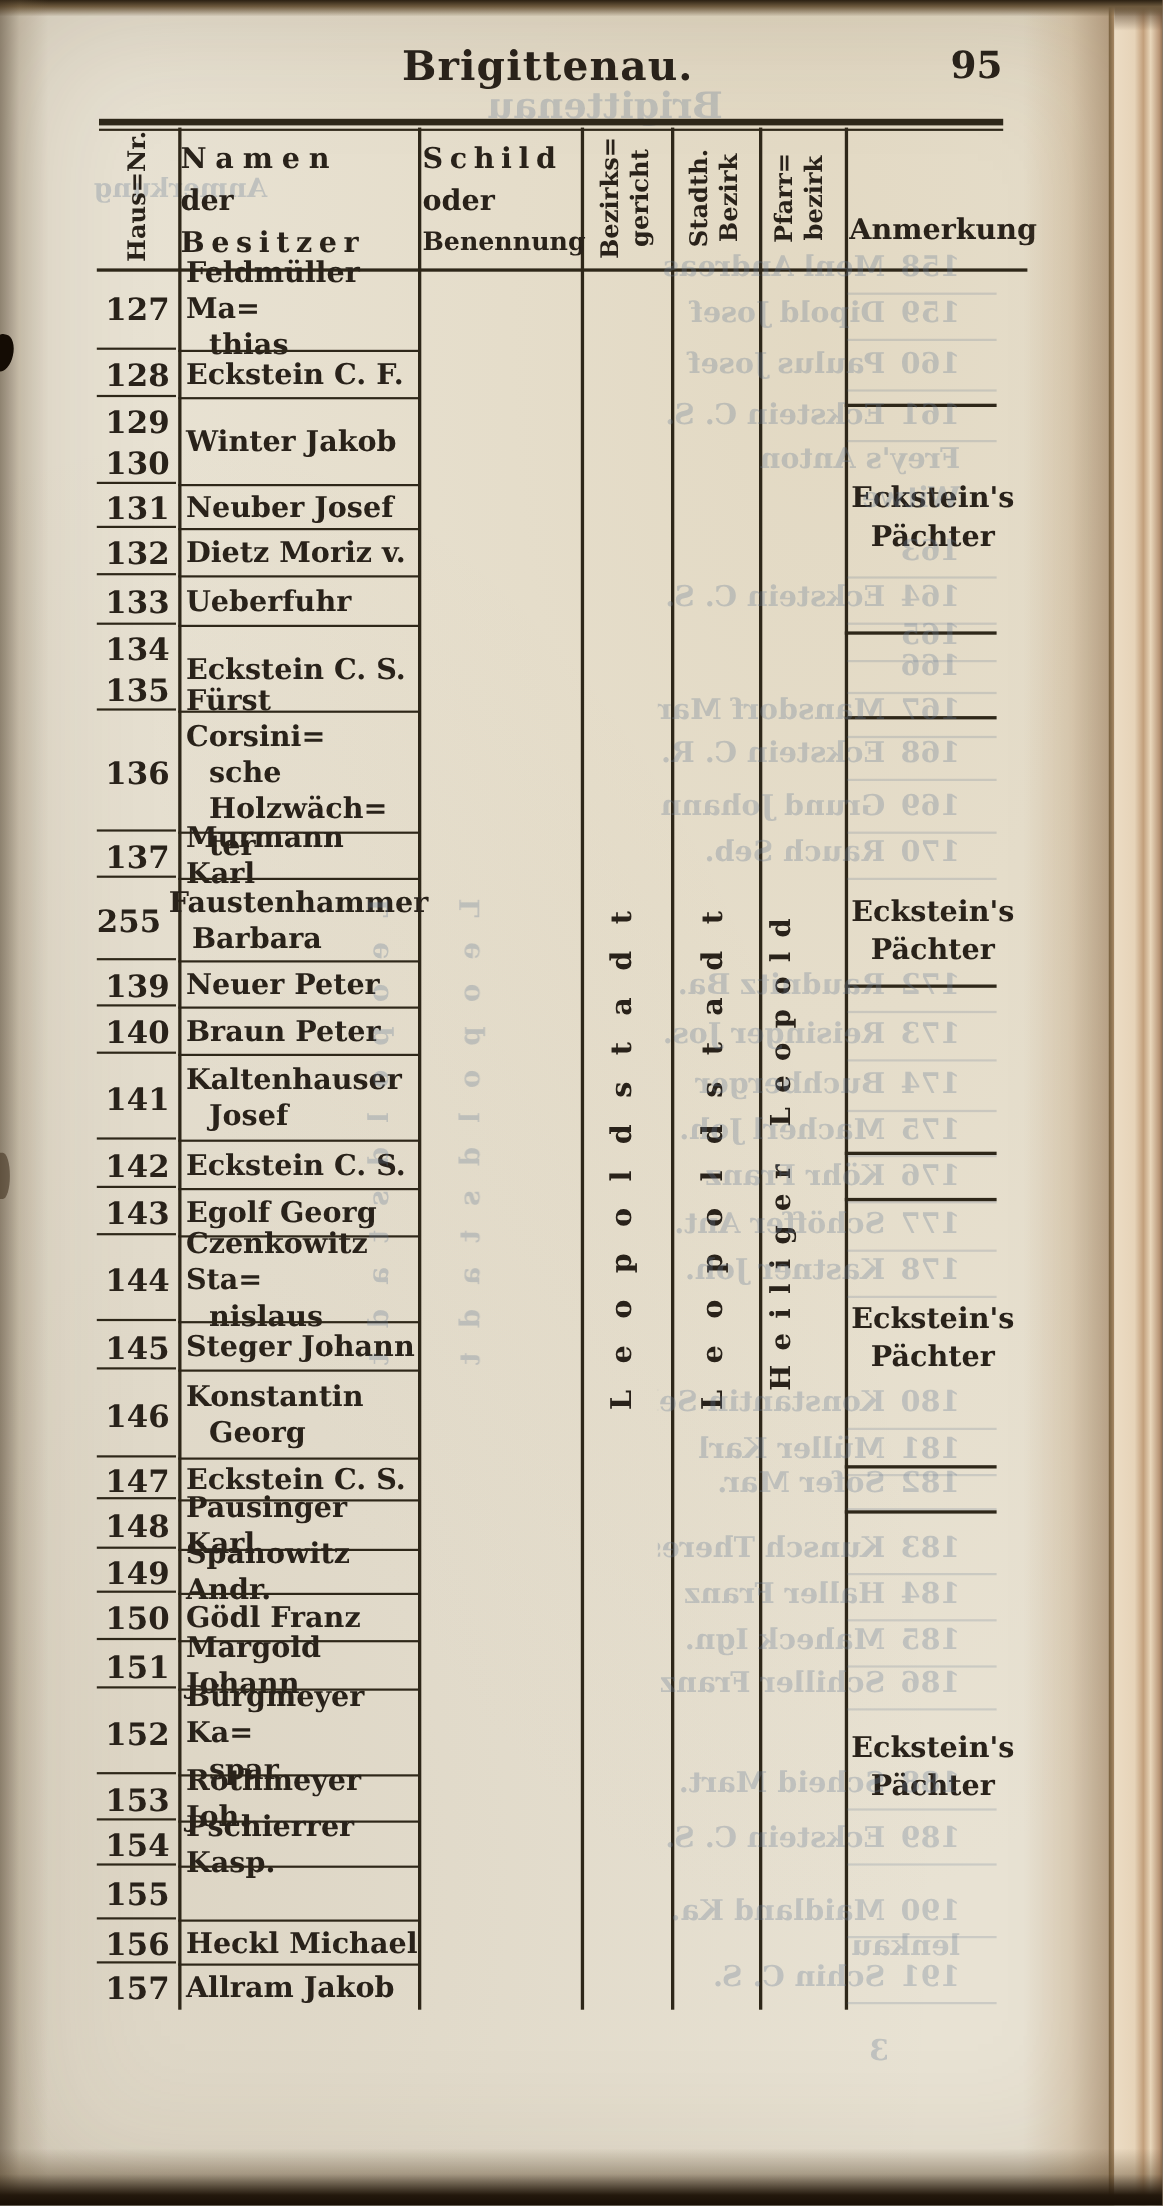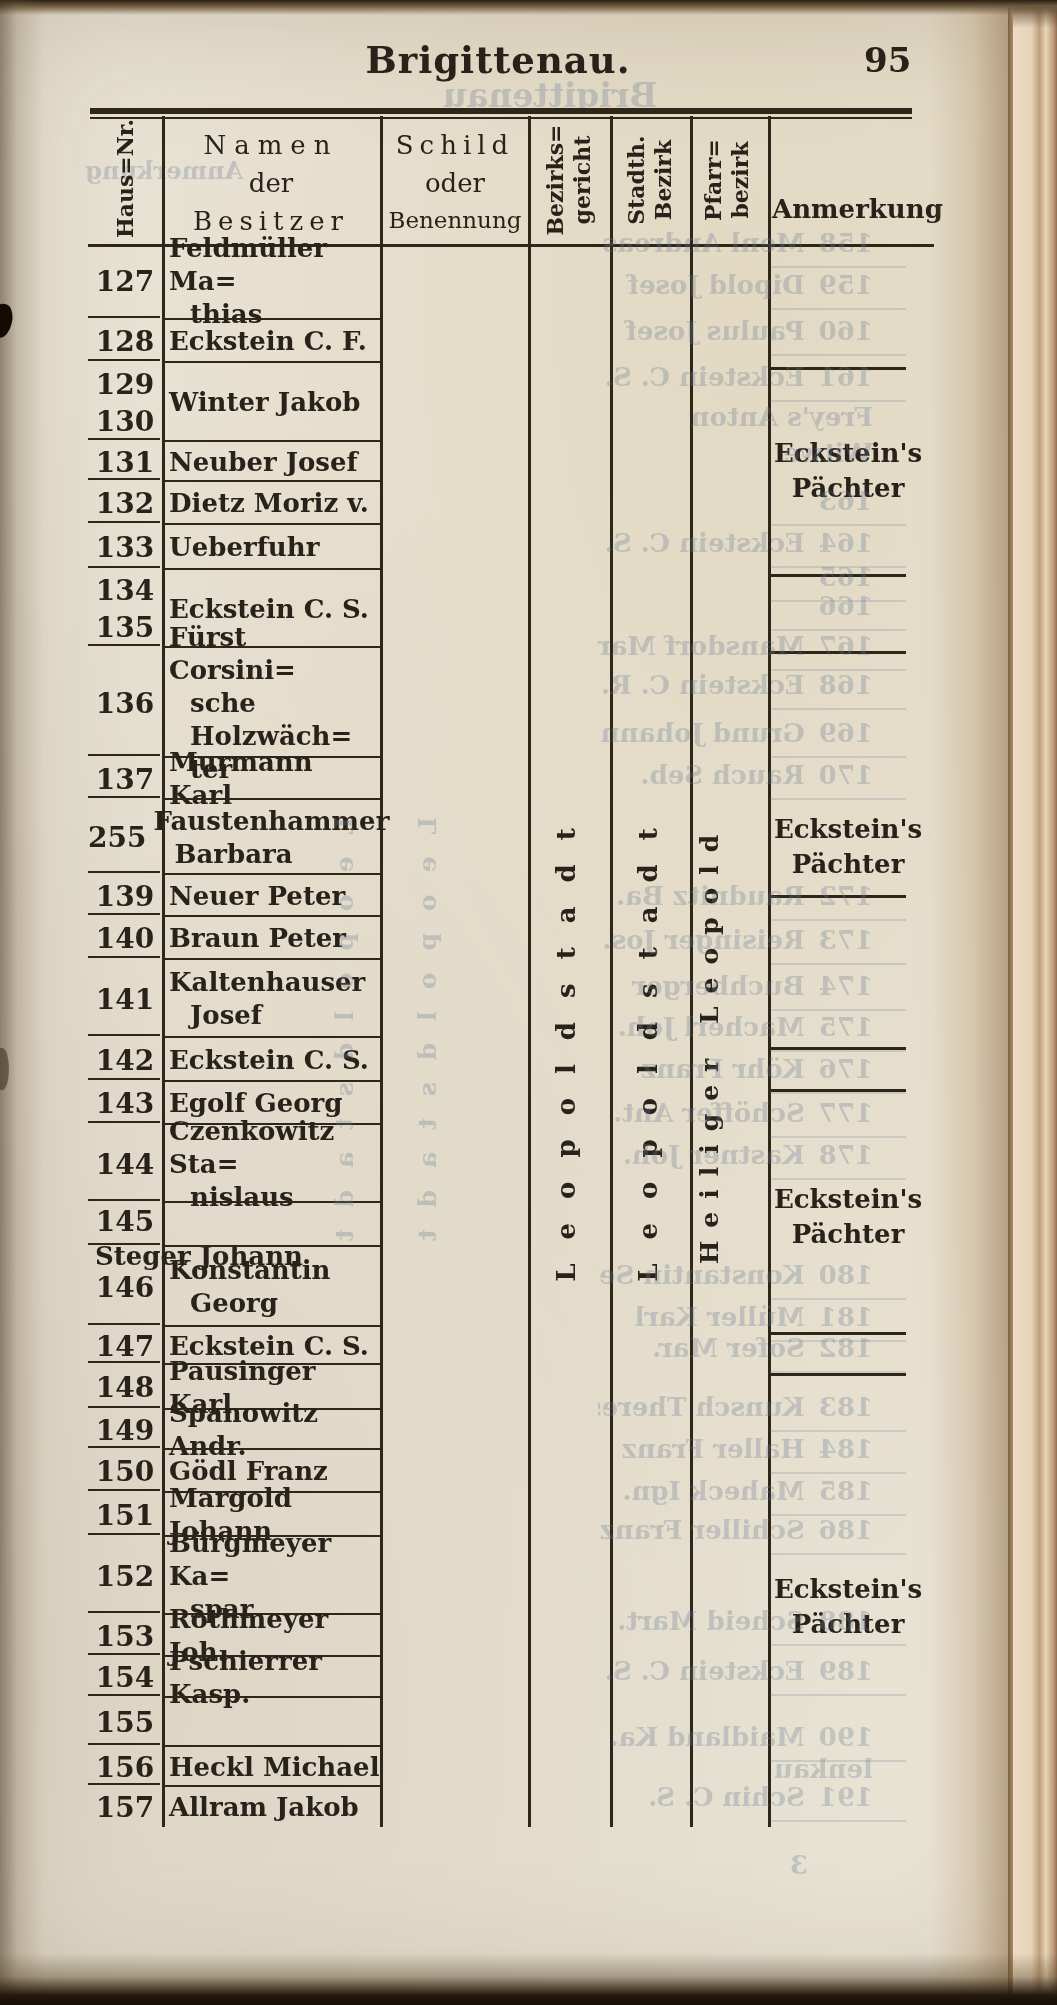--- a/index.html
+++ b/index.html
@@ -11,21 +11,21 @@
     font-family:"DejaVu Serif","Liberation Serif",serif;color:#29221a;
     box-shadow:inset 0 0 140px rgba(80,60,30,0.22);}
   .abs{position:absolute;}
   .ink{color:#29221a;font-weight:700;}
   
   .hline{position:absolute;background:#2e2719;}
   .vline{position:absolute;background:#2e2719;width:3px;top:116px;height:1711px;}
   
   .pg-title{font-size:37px;font-weight:700;letter-spacing:1px;text-align:center;}
   .pg-num{font-size:34px;font-weight:700;}
-  .hdr-line{display:block;text-align:center;line-height:38px;font-size:26px;font-weight:400;}
+  .hdr-line{display:block;line-height:38px;font-size:26px;font-weight:700;}
   .ls6{letter-spacing:6px;} .ls8{letter-spacing:8px;}
   .small-h{font-size:23px;line-height:36px;}
   .rot{transform:rotate(-90deg);transform-origin:center;text-align:center;}
   .rot-h{font-size:22px;font-weight:700;line-height:27px;white-space:nowrap;}
   .vtext{font-size:26px;font-weight:700;white-space:nowrap;text-align:center;height:32px;}
   
   .row{position:absolute;left:88px;width:292px;display:flex;}
   .cell-no{width:74px;display:flex;flex-direction:column;justify-content:center;
     align-items:center;font-size:28px;font-weight:700;line-height:37px;}
   .cell-name{flex:1;display:flex;flex-direction:column;justify-content:center;
@@ -279,21 +279,21 @@
         <div class="cell-no">
           <span>144</span>
         </div>
         <div class="cell-name">
           <span>Czenkowitz Sta=</span>
           <span class="cont">nislaus</span>
         </div>
       </div>
       <div class="hline" style="left: 88px; top: 1199px; width: 72px; height: 2px;"></div>
       <div class="hline" style="left: 162px; top: 1201px; width: 218px; height: 2px;"></div>
-      <div class="row" style="top: 1203px; height: 44px; flex-direction: column;">
+      <div class="row" style="top: 1203px; height: 44px;">
         <div class="cell-no">
           <span>145</span>
         </div>
         <div class="cell-name">
           <span>Steger Johann</span>
         </div>
       </div>
       <div class="hline" style="left: 88px; top: 1243px; width: 72px; height: 2px;"></div>
       <div class="hline" style="left: 162px; top: 1245px; width: 218px; height: 2px;"></div>
       <div class="row" style="top: 1247px; height: 80px;">

